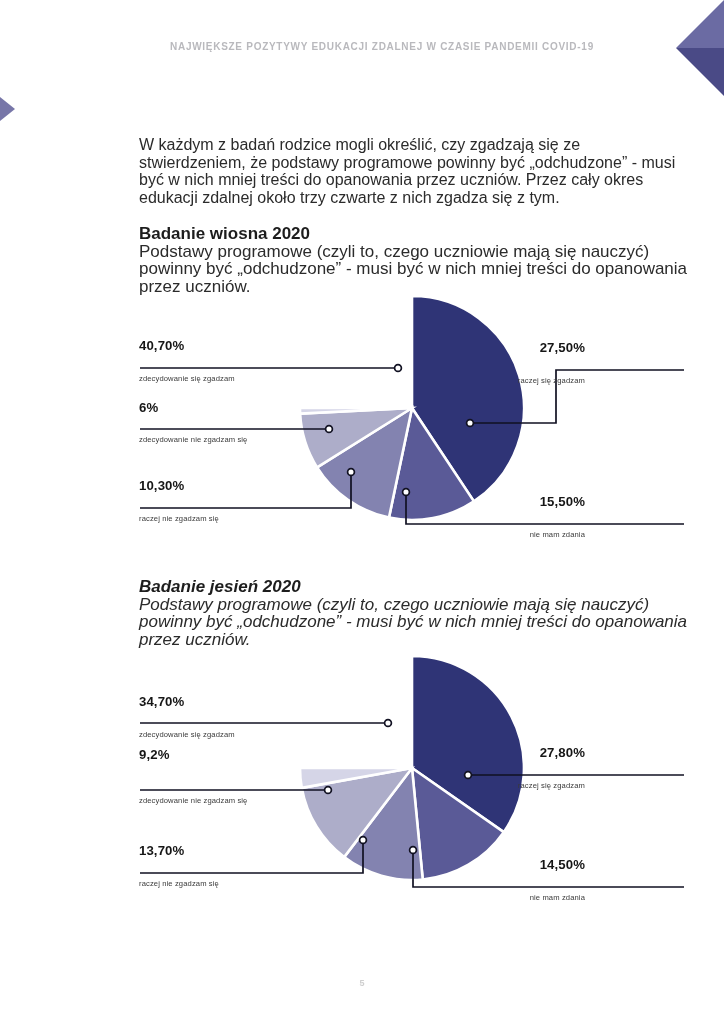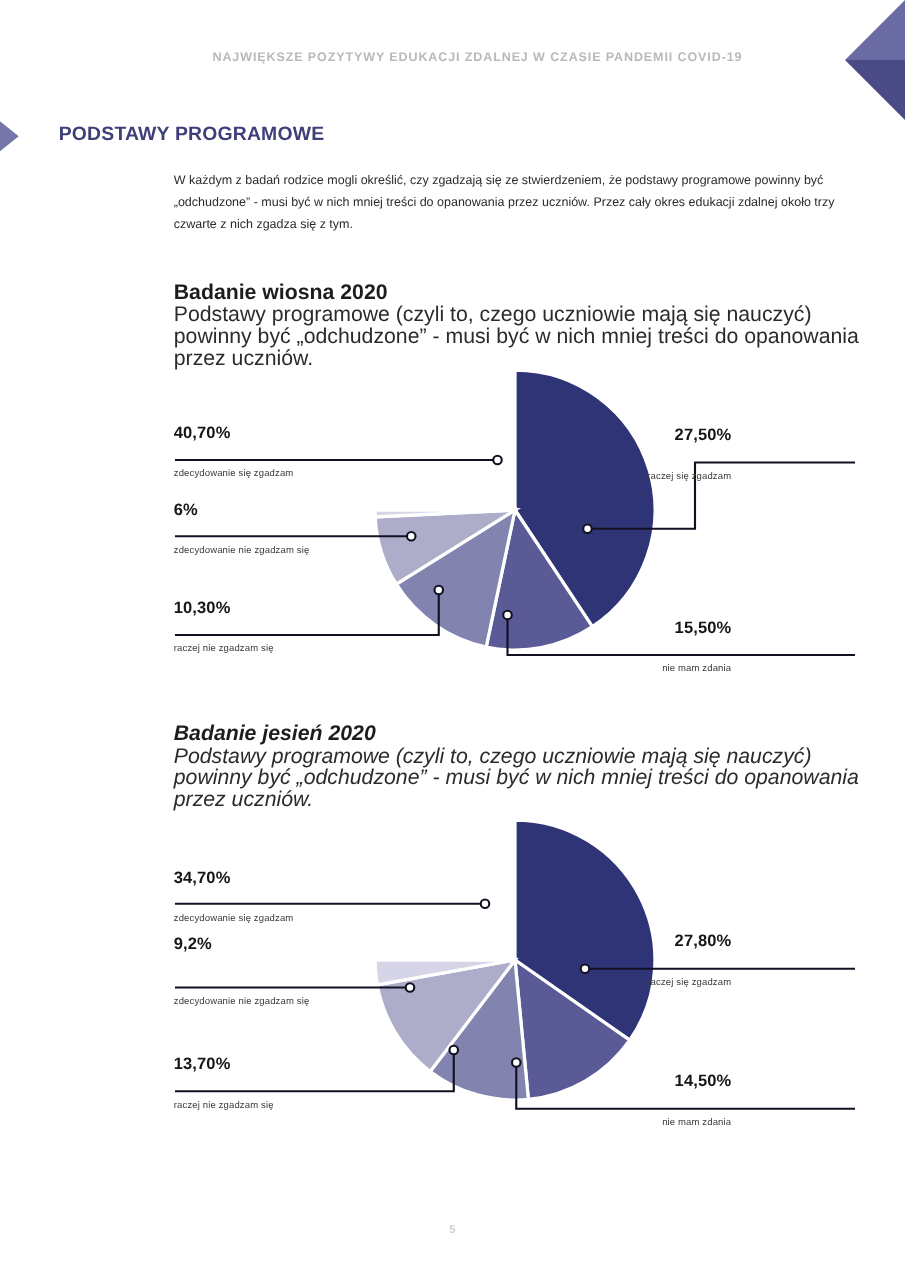--- a/index.html
+++ b/index.html
@@ -26,21 +26,21 @@
   
   .section-title{
     position:absolute;left:47px;top:99px;
     font-size:15.5px;font-weight:700;letter-spacing:.15px;
     color:#3f3f79;
   }
 
   
   .intro{
     position:absolute;left:139px;top:136px;width:552px;
-    font-size:10px;line-height:17.6px;color:#2b2b2b;
+    font-size:16px;line-height:17.6px;color:#2b2b2b;
   }
 
   
   .block{position:absolute;left:0;width:724px;}
   .block-head{
     position:absolute;left:139px;
     font-size:17px;line-height:17.6px;color:#2b2b2b;
   }
   .block-head .bt{font-weight:700;display:block;color:#1d1d1d;}
 
@@ -73,21 +73,20 @@
   <svg class="header-arrow" viewBox="0 0 74 96">
     <polygon points="74,0 74,48 26,48" fill="#6b6ba3"></polygon>
     <polygon points="26,48 74,48 74,96" fill="#4a4a86"></polygon>
     <polygon points="74,8 74,48 34,48" fill="#7272a8" opacity="0"></polygon>
   </svg>
 
   <svg class="left-chevron" viewBox="0 0 30 30">
     <polygon points="0,3 15,15 0,27" fill="#7776a8"></polygon>
   </svg>
 
-  <div class="section-title">PODSTAWY PROGRAMOWE</div>
 
   <div class="intro">W każdym z badań rodzice mogli określić, czy zgadzają się ze stwierdzeniem, że podstawy programowe powinny być „odchudzone” - musi być w nich mniej treści do opanowania przez uczniów. Przez cały okres edukacji zdalnej około trzy czwarte z nich zgadza się z tym.</div>
 
   <div class="block" style="top:0;height:0;"></div>
 
   <div class="block-head" style="top:225px;">
     <span class="bt">Badanie wiosna 2020</span>
     <span>Podstawy programowe (czyli to, czego uczniowie mają się nauczyć)</span><br>
     <span>powinny być „odchudzone” - musi być w nich mniej treści do opanowania przez uczniów.</span>
   </div>

